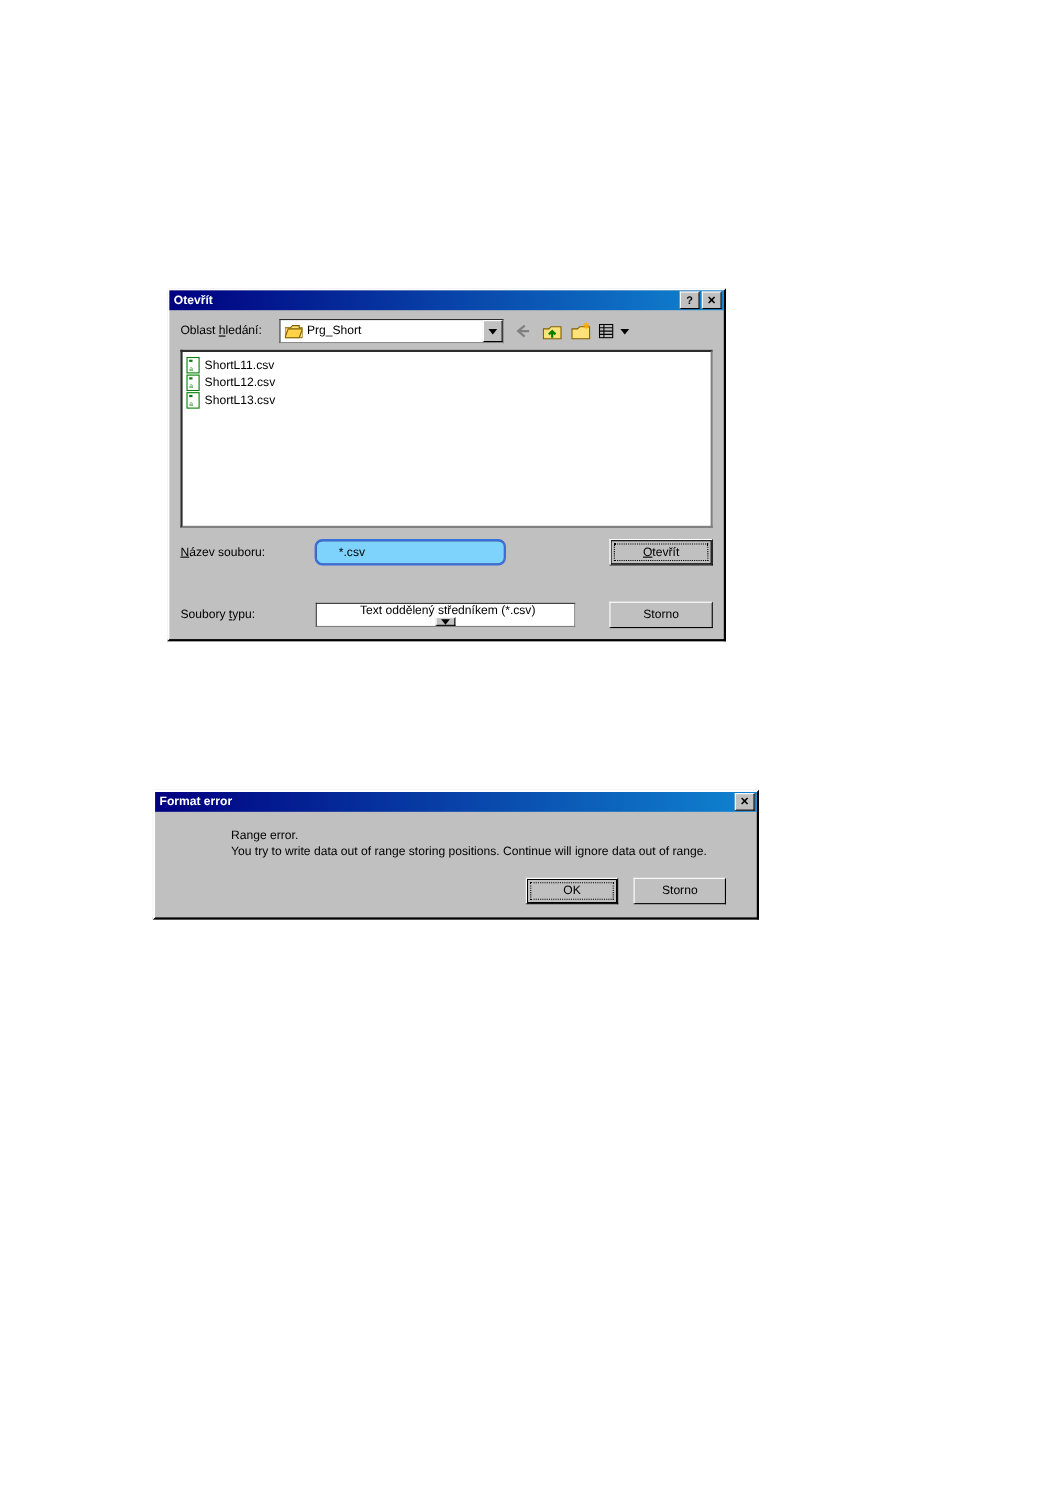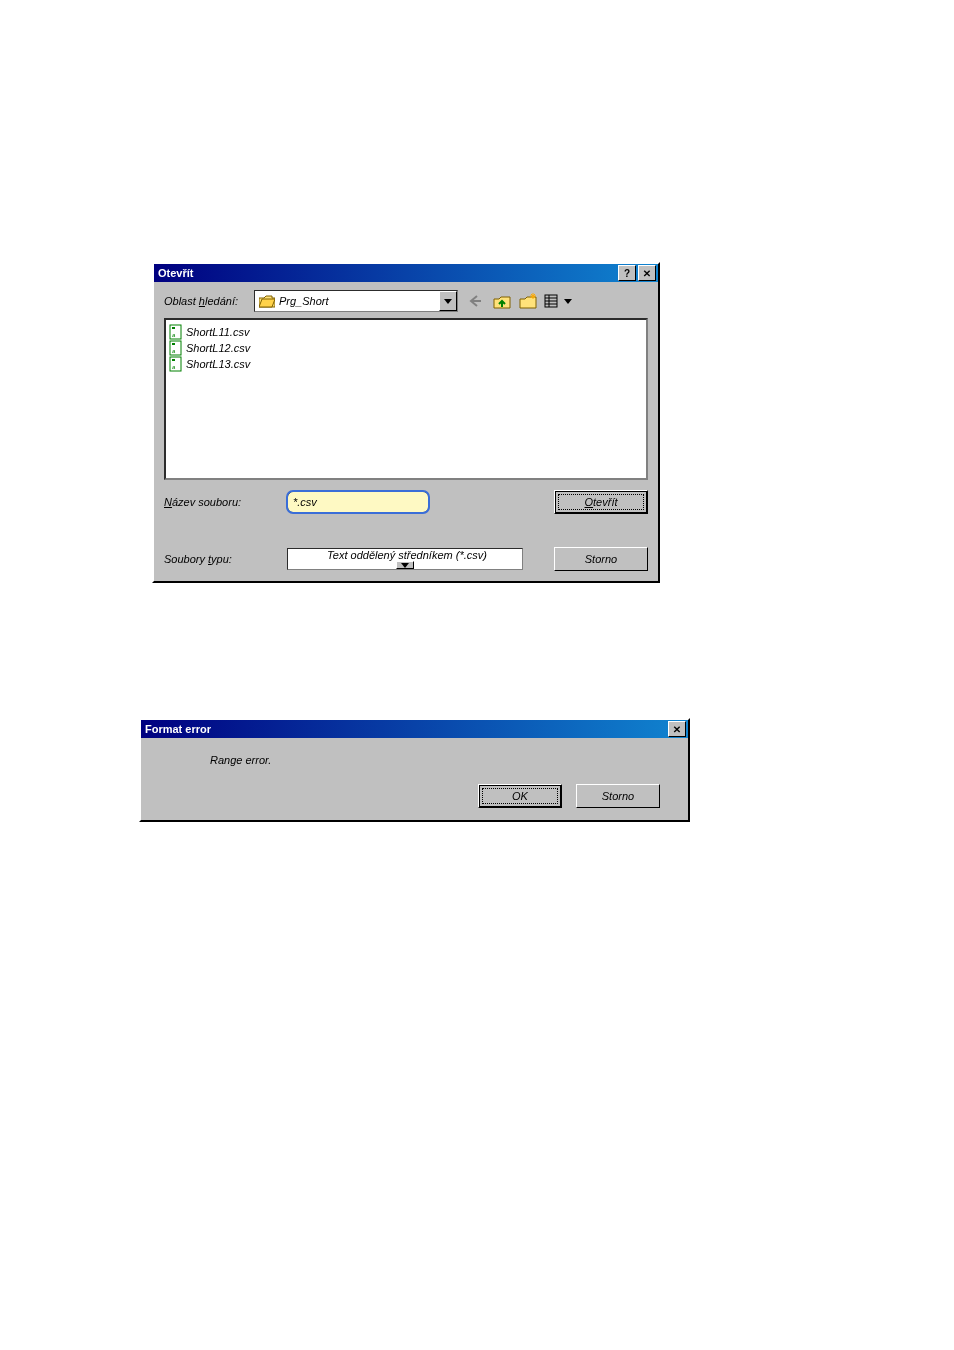--- a/index.html
+++ b/index.html
@@ -1,38 +1,38 @@
 <!DOCTYPE html>
 <html><head>
 <meta charset="utf-8">
 <style>
   html,body{margin:0;padding:0;width:954px;height:1350px;background:#fff;font-family:Tahoma,"MS Sans Serif",sans-serif;font-size:11px;color:#000;}
   .dialog{position:absolute;background:#c0c0c0;border:2px outset #fff;border-right-color:#404040;border-bottom-color:#404040;}
   .titlebar{background:linear-gradient(to right,#000080,#1084d0);color:#fff;font-weight:bold;font-size:11px;height:18px;display:flex;align-items:center;padding:0 2px;}
   .titlebar .t-text{flex:1;padding-left:2px;}
   .titlebar .t-btn{width:16px;height:14px;background:#c0c0c0;border:1px outset #fff;border-right-color:#404040;border-bottom-color:#404040;margin-left:2px;display:flex;align-items:center;justify-content:center;font-size:10px;font-weight:bold;color:#000;}
-  .body{padding:8px 10px 10px 10px;font-style:italic;}
+  .body{padding:8px 10px 10px 10px;}
   
   #dlg-open{left:152px;top:262px;width:504px;}
   .row{display:flex;align-items:center;}
   .lbl{width:90px;}
   .underline{text-decoration:underline;}
   .combo{display:flex;align-items:center;background:#fff;border:1px inset #808080;height:20px;}
   .combo .folder-ico{width:16px;height:14px;margin:0 4px;}
   .combo .folder-ico svg{display:block;}
   .combo .txt{flex:1;}
   .combo .drop{width:16px;height:18px;background:#c0c0c0;border:1px outset #fff;border-right-color:#404040;border-bottom-color:#404040;display:flex;align-items:center;justify-content:center;}
   .toolbar{display:flex;align-items:center;margin-left:6px;gap:2px;}
   .tbtn{width:22px;height:20px;display:flex;align-items:center;justify-content:center;border:1px solid transparent;}
   .tbtn svg{display:block;}
   .filepane{margin-top:6px;background:#fff;border:2px inset #808080;height:150px;padding:4px 2px;}
   .file-item{display:flex;align-items:center;height:16px;gap:2px;}
   .file-ico{width:16px;height:16px;}
   .bottom{margin-top:10px;display:grid;grid-template-columns:90px 1fr 94px;row-gap:8px;column-gap:8px;align-items:center;gap:33px;}
-  .input{background:#fef9c3;border:1px inset #808080;height:20px;padding:0 5px;display:flex;align-items:center;}
+  .input{background:#7dd3fc;border:1px inset #808080;height:20px;padding:0 20px;display:flex;align-items:center;}
   .input.sel{outline:2px solid #3a6ed8;outline-offset:-1px;border-radius:6px;}
   .btn{height:22px;background:#c0c0c0;border:1px outset #fff;border-right-color:#404040;border-bottom-color:#404040;display:flex;align-items:center;justify-content:center;font-size:11px;}
   .btn.default{box-shadow:0 0 0 1px #000 inset;position:relative;}
   .btn.default::after{content:"";position:absolute;left:3px;right:3px;top:3px;bottom:3px;border:1px dotted #000;}
   .nameinput{width:130px;}
   
   #dlg-err{left:139px;top:718px;width:547px;}
   #dlg-err .body{padding:16px 28px 12px 40px;margin-left:29px;}
   #dlg-err .msgline{margin-bottom:2px;}
   #dlg-err .q{margin-top:18px;}
@@ -164,20 +164,21 @@
 
 <div class="dialog" id="dlg-err">
   <div class="titlebar">
     <span class="t-text">Format error</span>
     <div class="t-btn">
         <span>✕</span>
       </div>
   </div>
   <div class="body">
     <div class="msgline">Range error.</div>
+    <div class="msgline">You try to write data out of range storing positions. Continue will ignore data out of range.</div>
     <div class="btnrow">
       <div class="btn default">
           <span>OK</span>
         </div>
       <div class="btn">
           <span>Storno</span>
         </div>
     </div>
   </div>
 </div>

